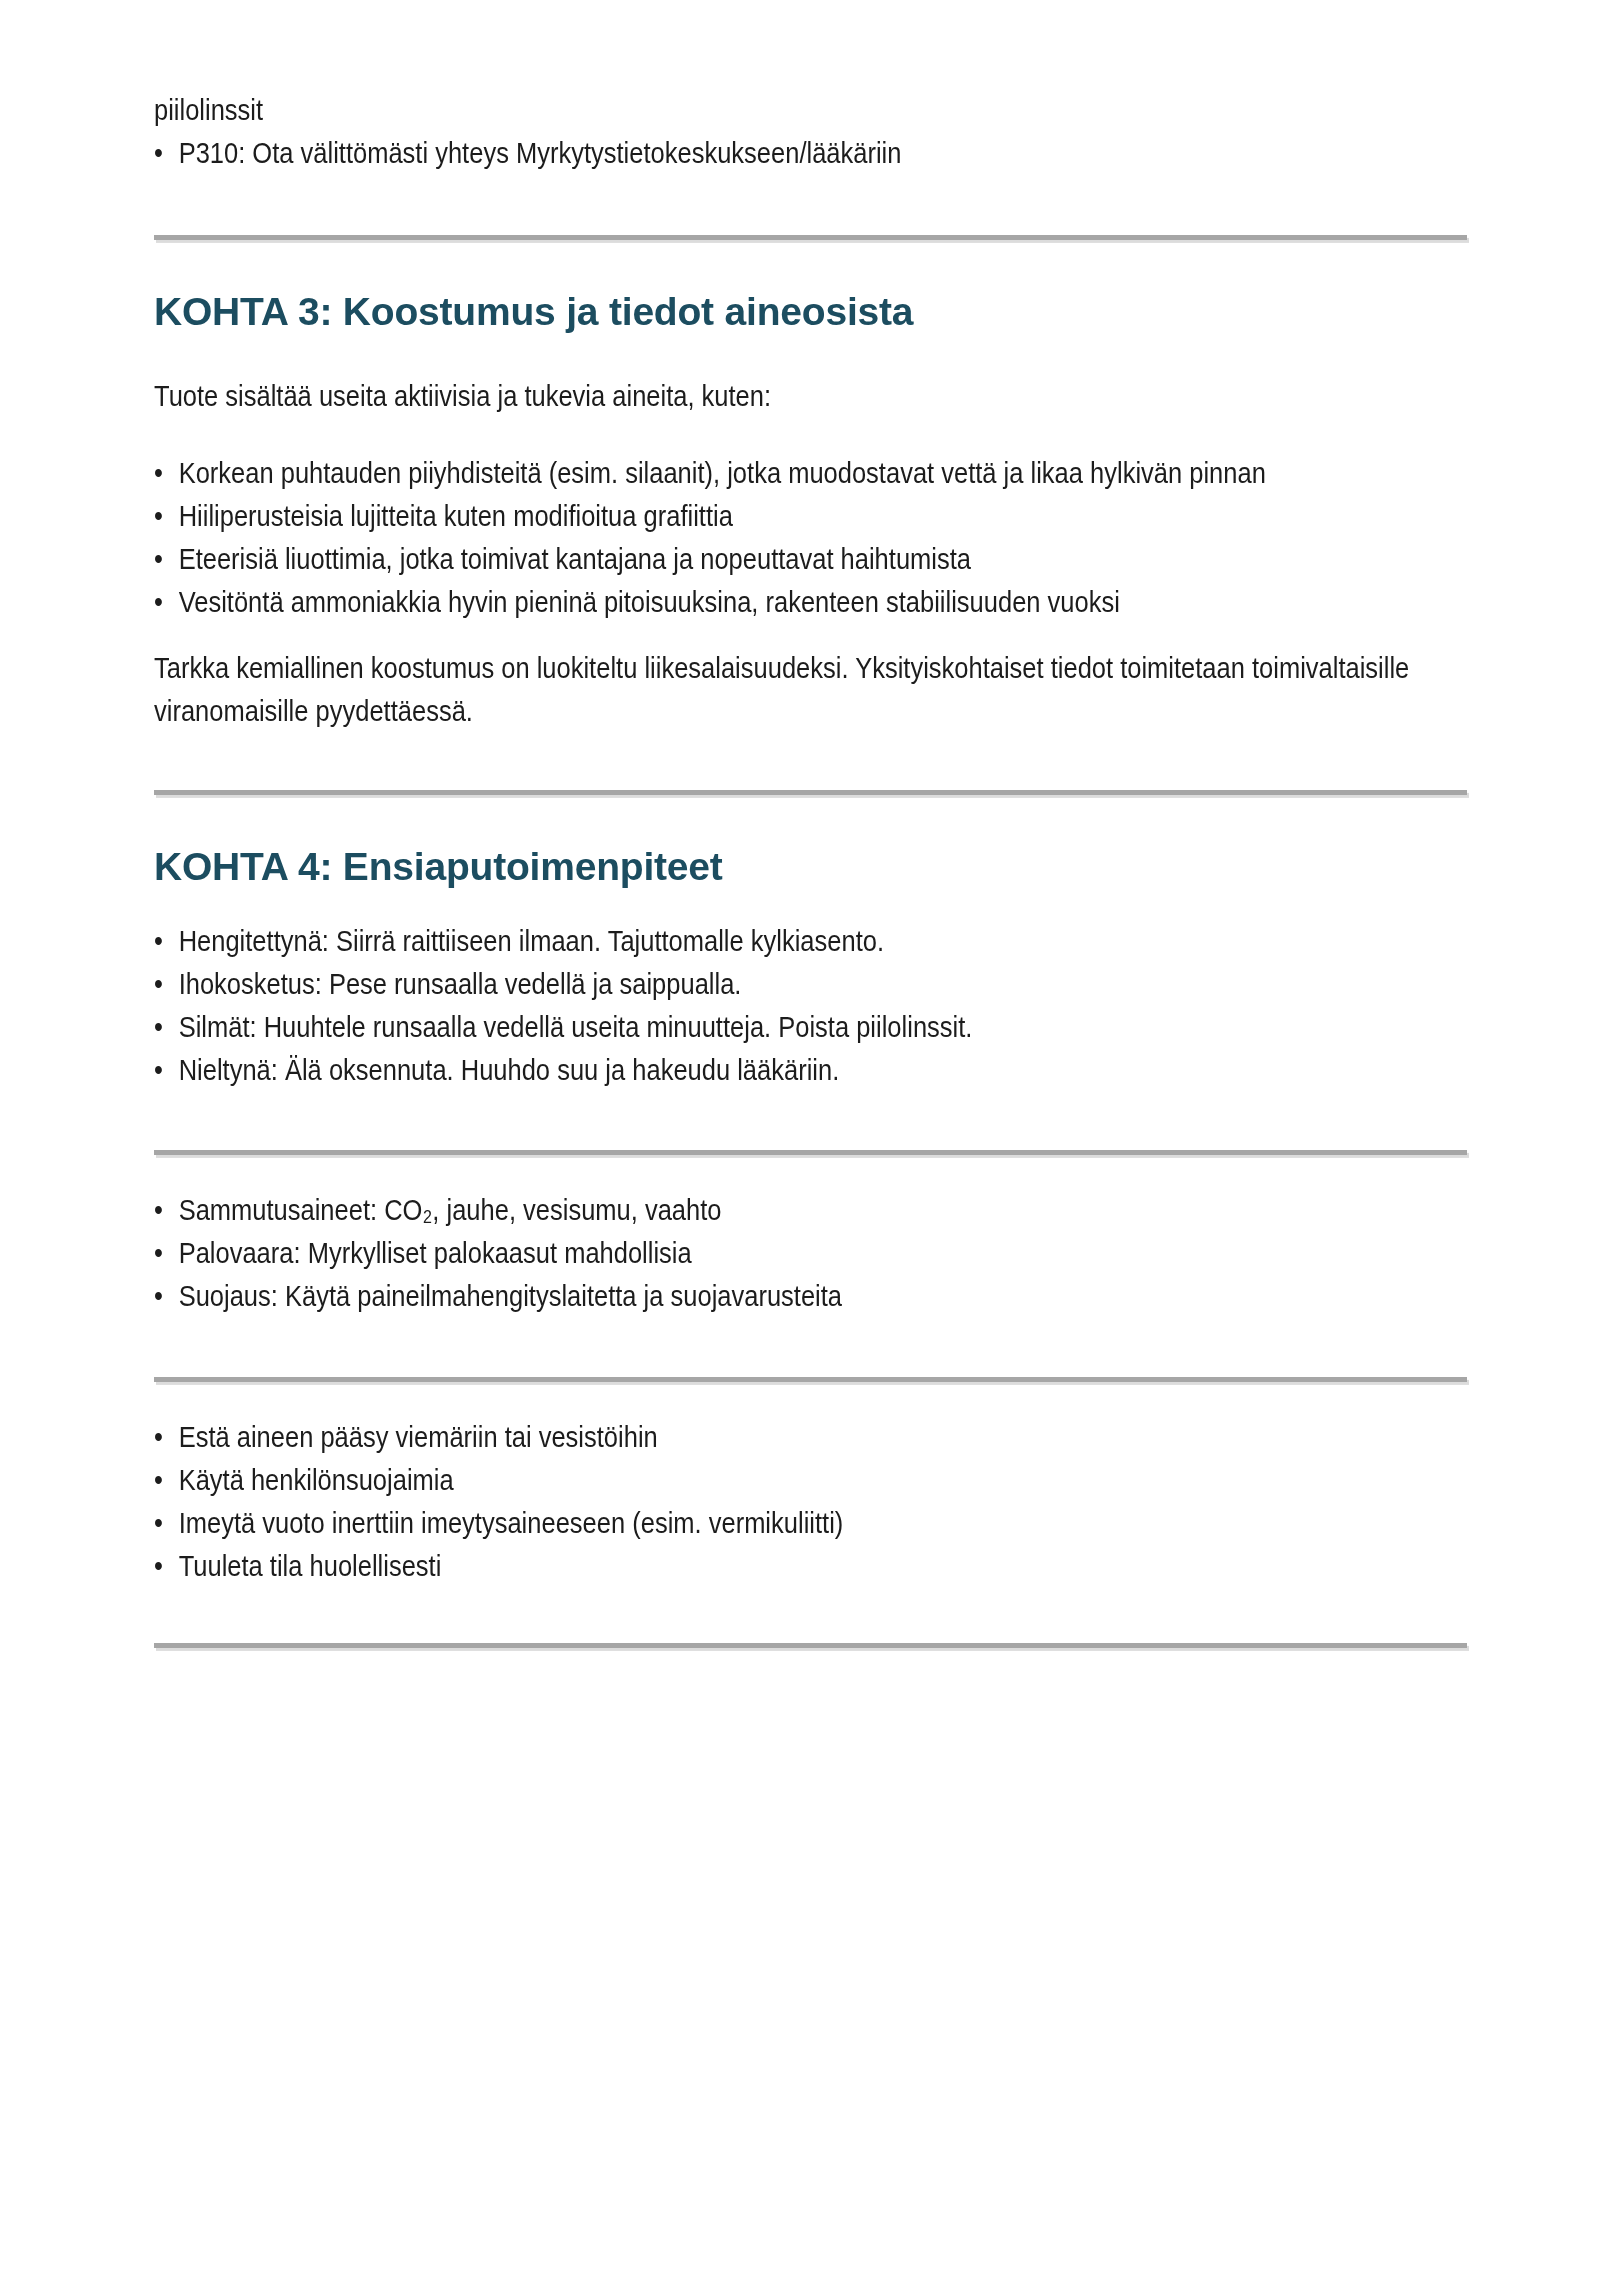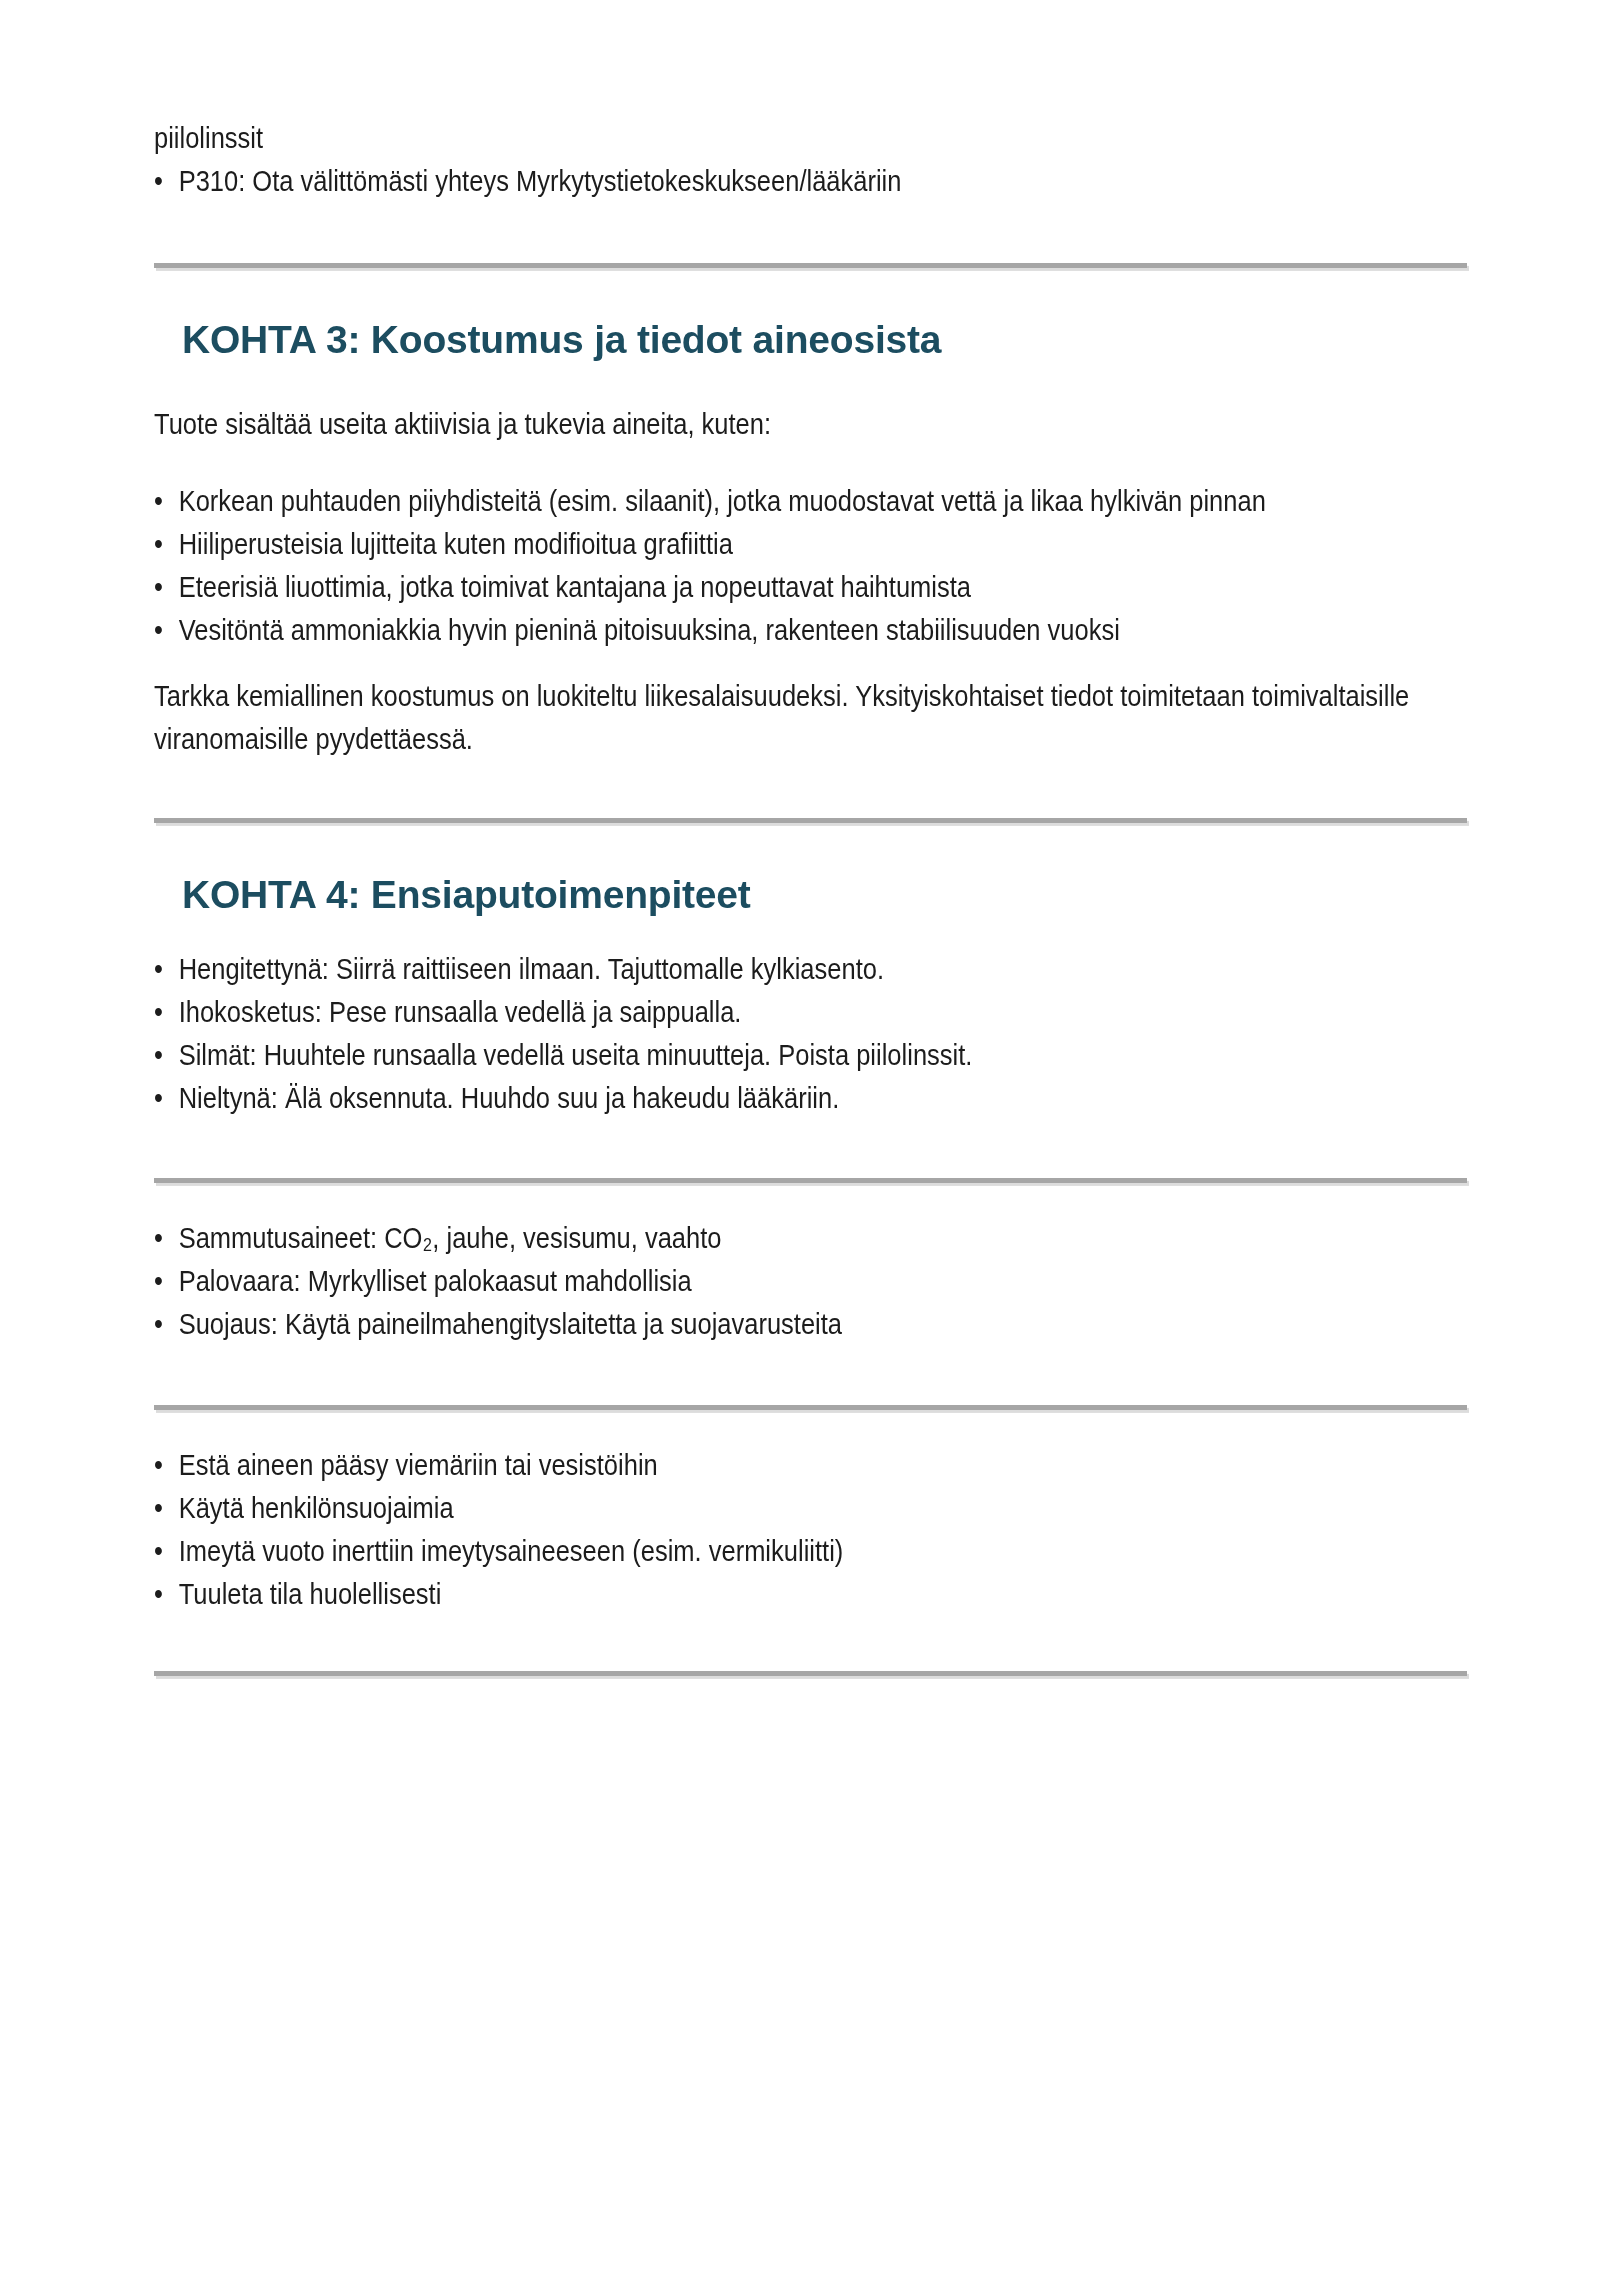--- a/index.html
+++ b/index.html
@@ -1,38 +1,37 @@
 <!DOCTYPE html>
 <html lang="fi" style="--heading-color: #1c4d60; --divider-color: #a6a6a6;"><head>
 <meta charset="utf-8">
 <style>
   html,body { margin:0; padding:0; background:#ffffff; }
   .page {
     position:relative;
     width:1621px; height:2293px;
     background:#ffffff;
     box-sizing:border-box;
-    padding:116px 154px 0 154px;
+    padding:88px 154px 0 154px;
     overflow:hidden;
     color:#1c1c1c;
     font-family:"Liberation Sans","DejaVu Sans",sans-serif;
     font-size:30px; line-height:43px;
   }
   p, ul, h2, hr { margin:0; padding:0; }
   
   .sq { width:1545px; transform:scaleX(0.85); transform-origin:0 0; }
   ul { list-style:none; }
   li { white-space:nowrap; }
   li::before { content:"\2022"; display:inline-block; width:29px; }
   h2 {
     color:var(--heading-color,#1c4d60);
     font-size:39px; line-height:43px;
     font-weight:700; letter-spacing:-0.2px;
     white-space:nowrap;
-    margin-left:28px;
   }
   hr {
     border:none; height:4.9px; width:1313px;
     background:var(--divider-color,#a6a6a6);
     box-shadow:2px 2.9px 0 #dcdcdc;
   }
   .mt24{margin-top:23.5px} .mt32{margin-top:31px} .mt34{margin-top:33px}
   .mt35{margin-top:34px} .mt42{margin-top:41px} .mt51{margin-top:50px}
   .mt57{margin-top:56px} .mt59{margin-top:58px} .mt60{margin-top:59px}
   .mt61{margin-top:60px} .mt62{margin-top:61px}

